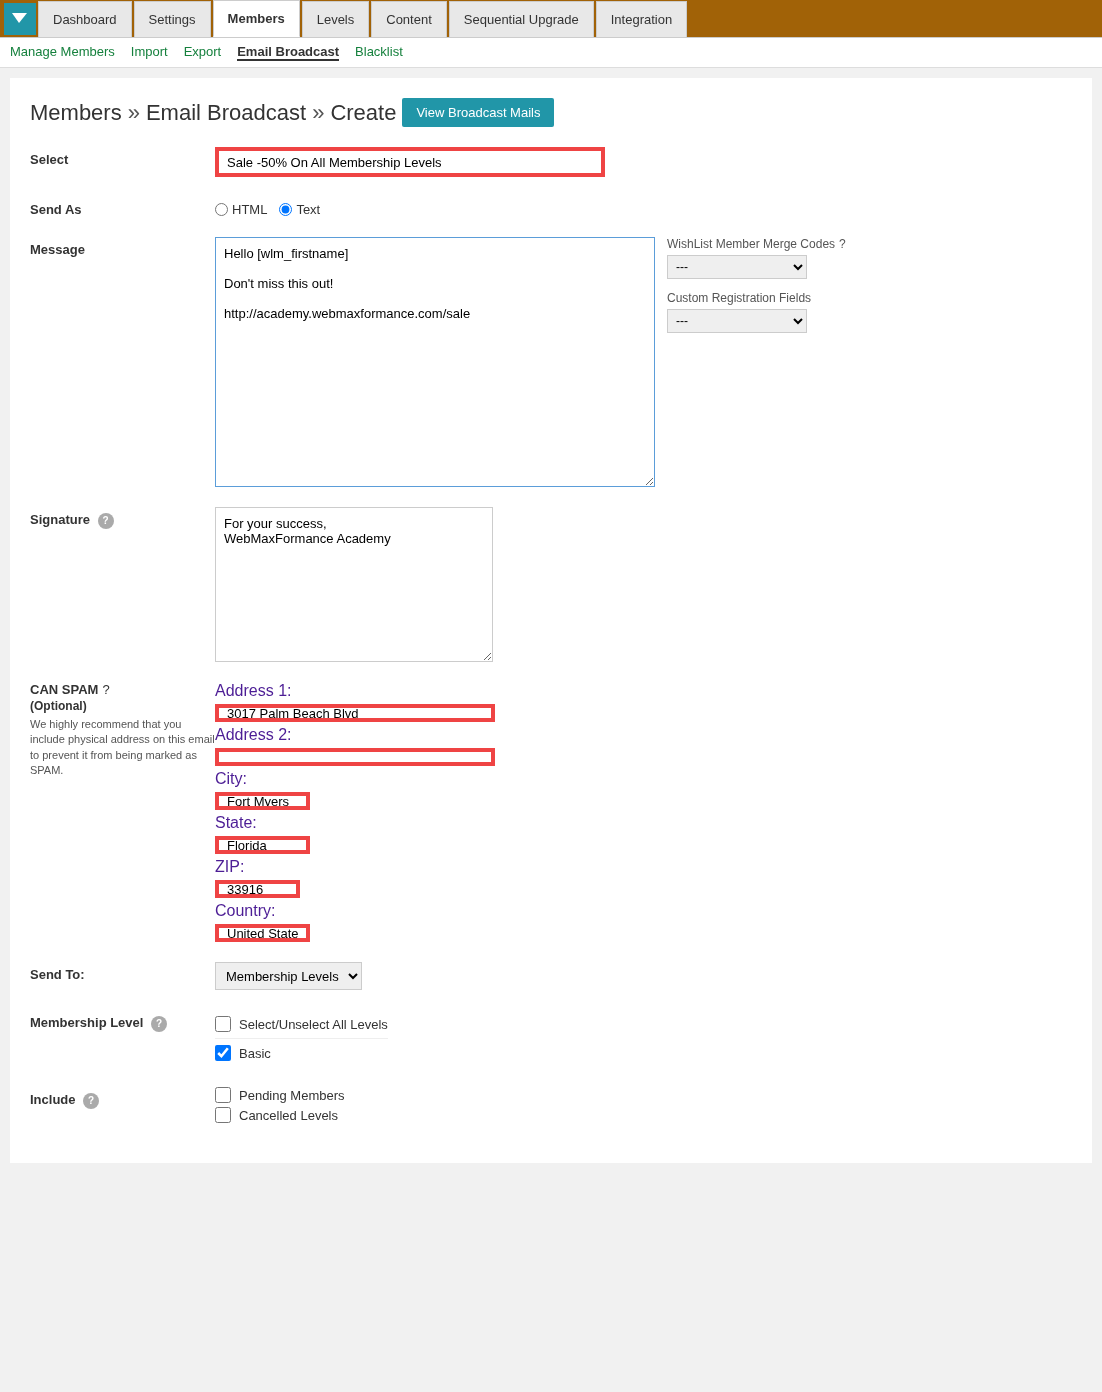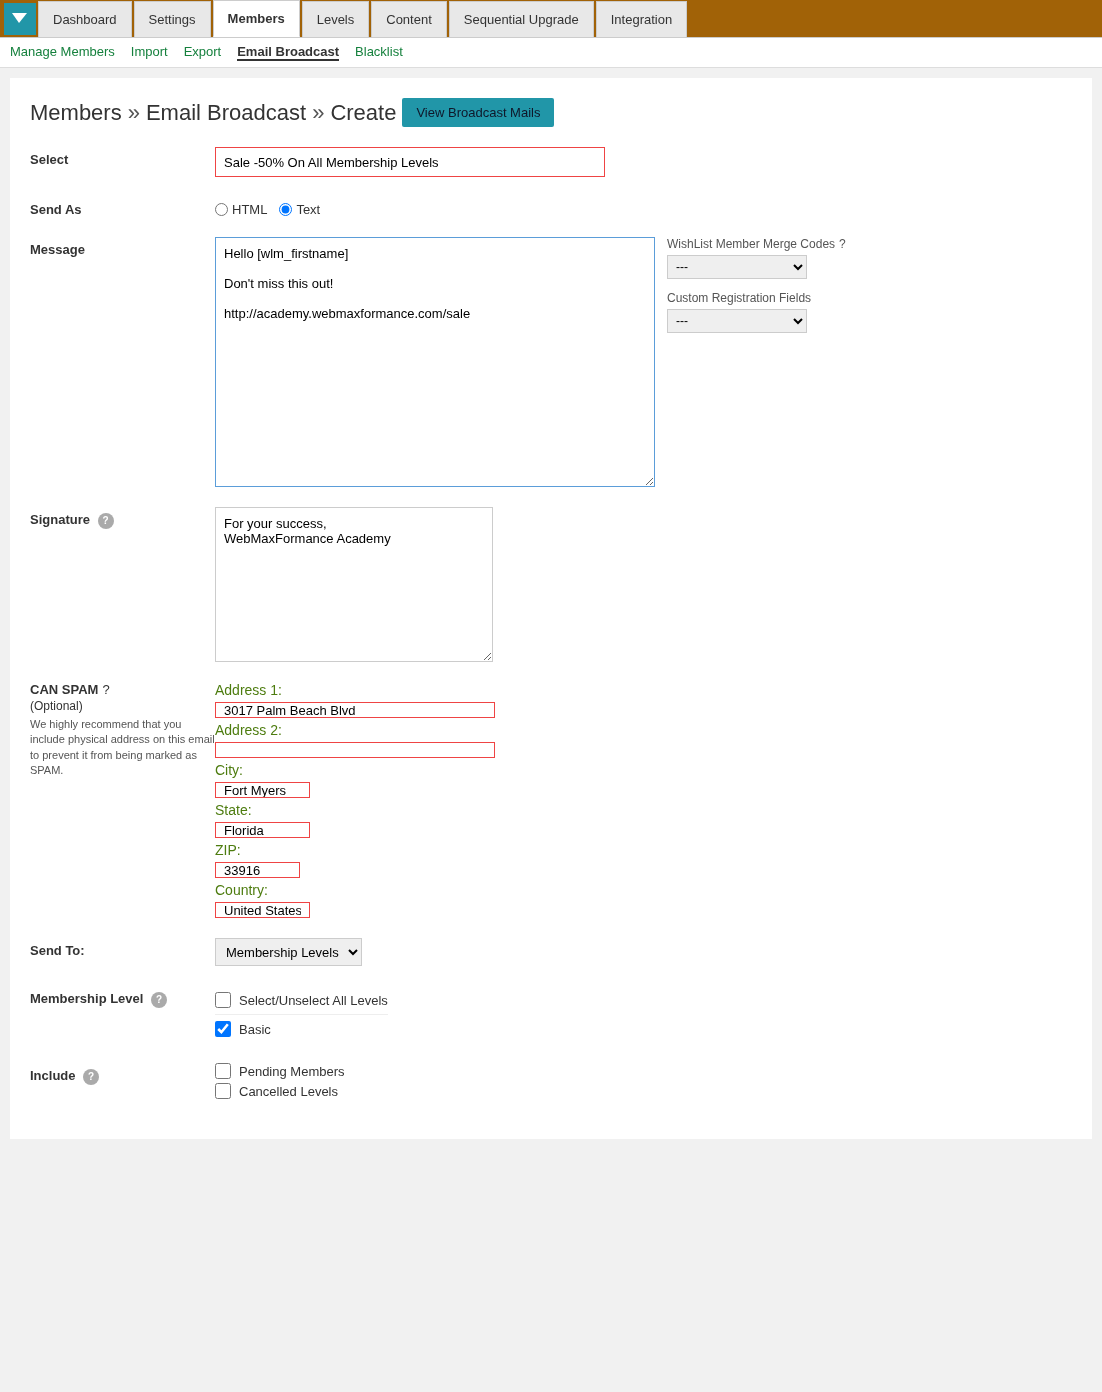--- a/index.html
+++ b/index.html
@@ -17,27 +17,27 @@
     .sub-nav a { color: #15803d; text-decoration: none; font-size: 13px; }
     .sub-nav a.active { color: #333; font-weight: bold; border-bottom: 2px solid #333; }
 
     
     .page-content { background: #fff; margin: 10px; padding: 20px; }
 
     
     .breadcrumb { display: flex; align-items: center; gap: 6px; margin-bottom: 20px; }
     .breadcrumb h2 { font-size: 22px; font-weight: normal; color: #333; }
     .breadcrumb .sep { font-size: 22px; color: #555; }
-    .btn-primary { background: #2196a8; color: #0f172a; border: none; padding: 7px 14px; cursor: pointer; font-size: 13px; border-radius: 2px; }
+    .btn-primary { background: #2196a8; color: #ffffff; border: none; padding: 7px 14px; cursor: pointer; font-size: 13px; border-radius: 2px; }
 
     
     .form-row { display: flex; align-items: flex-start; margin-bottom: 20px; }
     .form-label { width: 185px; min-width: 185px; font-weight: bold; font-size: 13px; padding-top: 5px; }
     .form-label .help-icon { display: inline-flex; align-items: center; justify-content: center; background: #aaa; color: #fff; border-radius: 50%; width: 16px; height: 16px; font-size: 10px; cursor: pointer; margin-left: 4px; }
-    .form-control { border: 1px solid #ef4444; padding: 5px 8px; font-size: 13px; background: #fff; }
+    .form-control { border: 4px solid #ef4444; padding: 5px 8px; font-size: 13px; background: #fff; }
     input.form-control { height: 30px; }
     .subject-input { width: 390px; }
 
     
     .radio-group { display: flex; gap: 12px; align-items: center; padding-top: 5px; }
     .radio-group label { display: flex; align-items: center; gap: 4px; cursor: pointer; }
 
     
     .message-area { display: flex; gap: 12px; }
     .message-textarea { width: 440px; min-height: 250px; border: 1px solid #5b9dd9; padding: 8px; font-size: 13px; resize: both; font-family: Arial, sans-serif; }
@@ -46,24 +46,24 @@
     .merge-codes-panel select { border: 1px solid #ccc; padding: 3px 4px; font-size: 12px; width: 140px; }
     .merge-codes-panel .custom-reg { margin-top: 12px; }
 
     
     .signature-textarea { width: 278px; min-height: 155px; border: 1px solid #ccc; padding: 8px; font-size: 13px; resize: both; font-family: Arial, sans-serif; }
 
     
     .canspam-row { display: flex; align-items: flex-start; margin-bottom: 20px; }
     .canspam-label { width: 185px; min-width: 185px; }
     .canspam-label .label-bold { font-weight: bold; font-size: 13px; }
-    .canspam-label .optional { font-weight: normal; font-size: 12px; display: block; margin-top: 2px; }
+    .canspam-label .optional { font-weight: bold; font-size: 12px; display: block; margin-top: 2px; }
     .canspam-label .warning { font-size: 11px; color: #555; margin-top: 4px; line-height: 1.4; }
     .canspam-fields { display: flex; flex-direction: column; gap: 4px; }
-    .canspam-fields label { font-size: 14px; color: #4d7c0f; }
+    .canspam-fields label { font-size: 16px; color: #4c1d95; }
     .canspam-fields input.form-control { width: 280px; height: 16px; }
     .canspam-fields input.short { width: 95px; }
     .canspam-fields input.zip { width: 85px; }
 
     
     .send-to-select { height: 28px; border: 1px solid #ccc; padding: 3px 6px; font-size: 13px; }
 
     
     .membership-section { display: flex; flex-direction: column; gap: 0; }
     .membership-check-row { display: flex; align-items: center; gap: 8px; padding: 6px 0; border-bottom: 1px solid #eee; }

